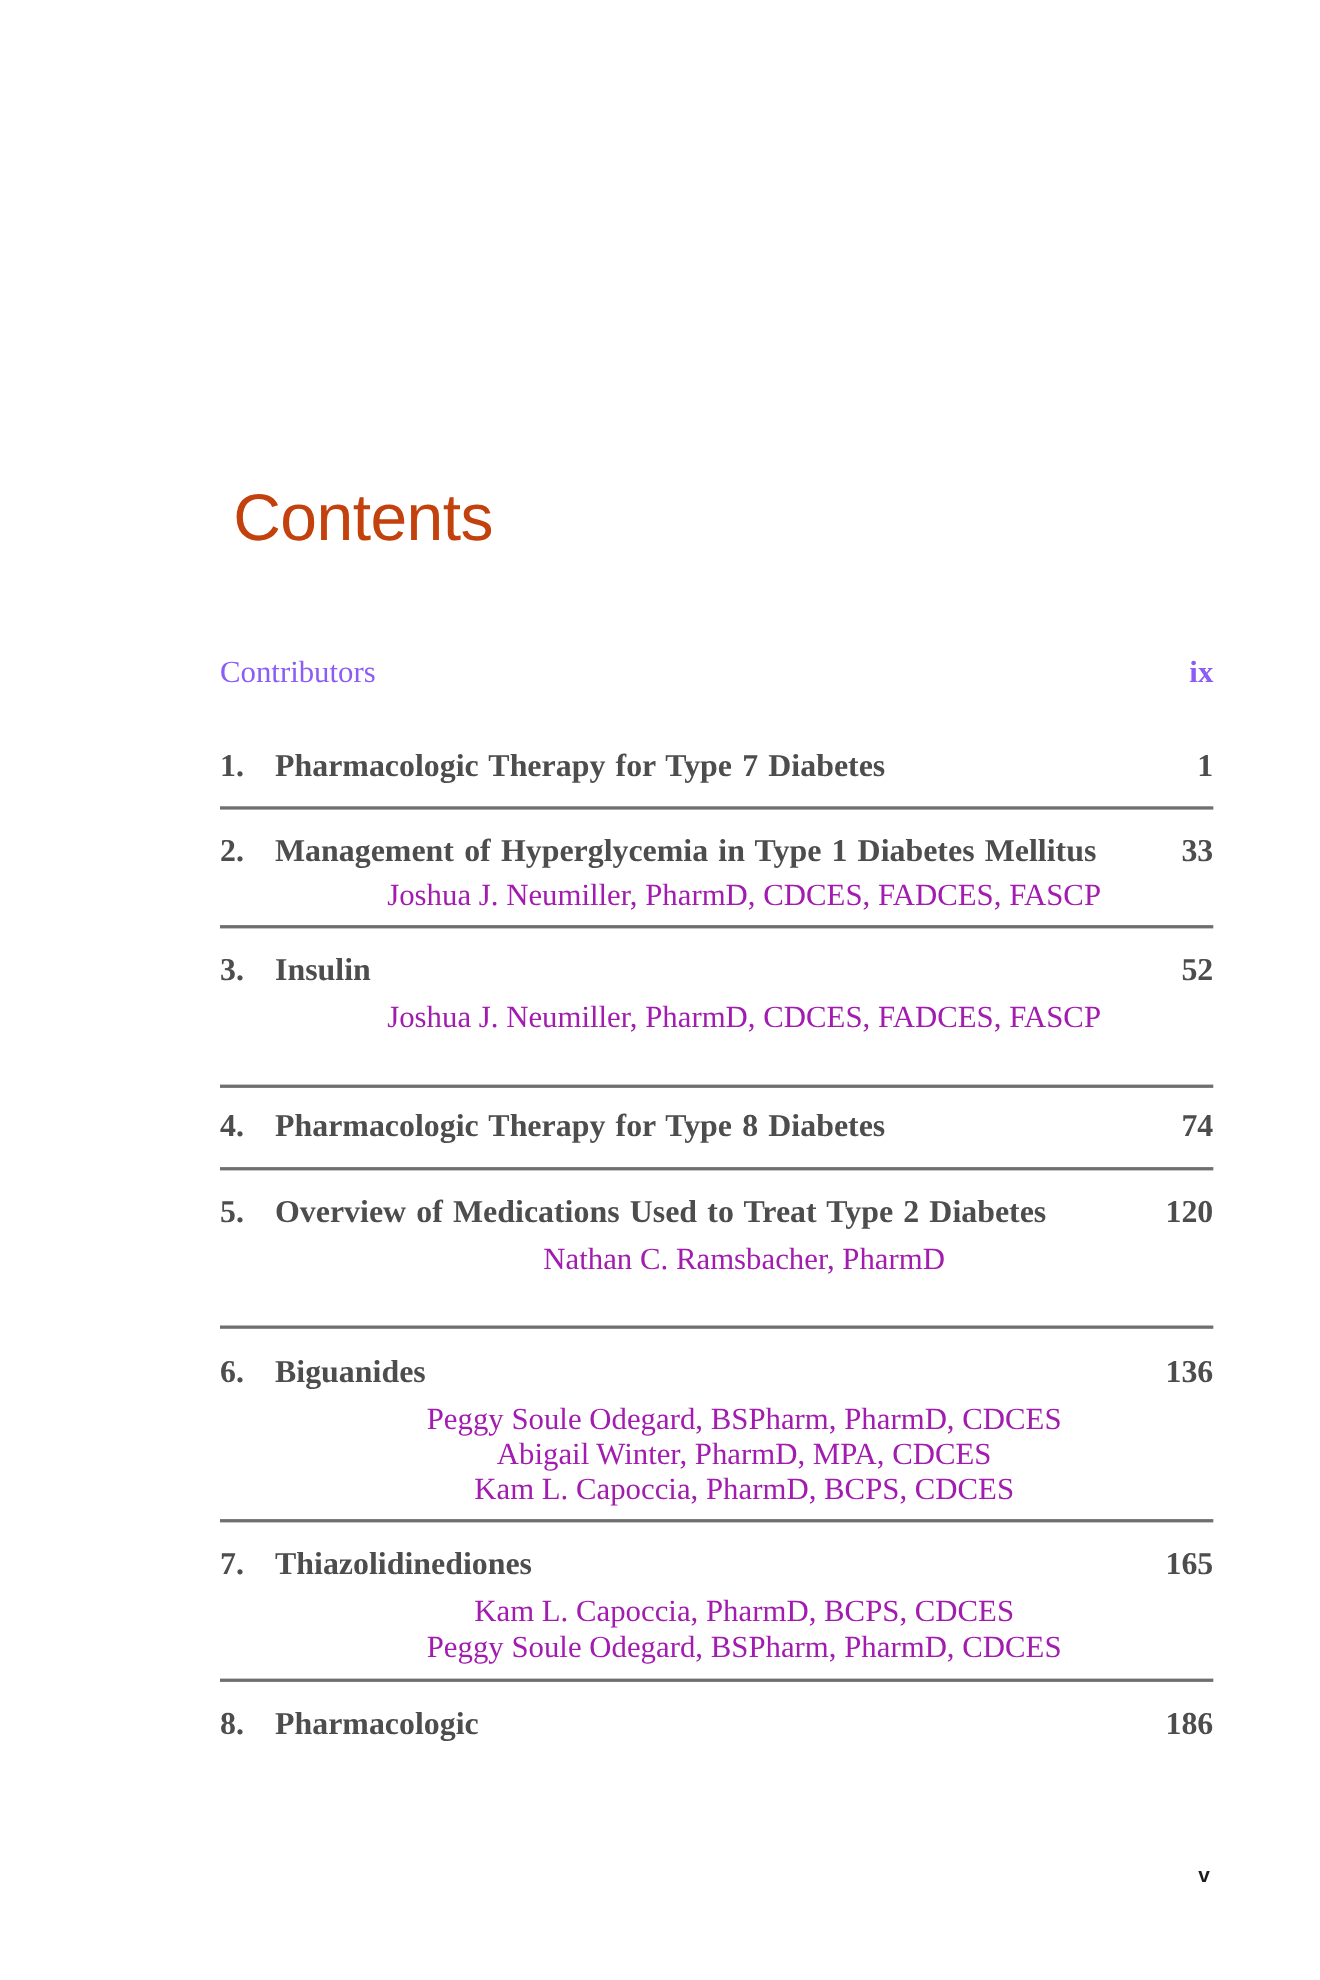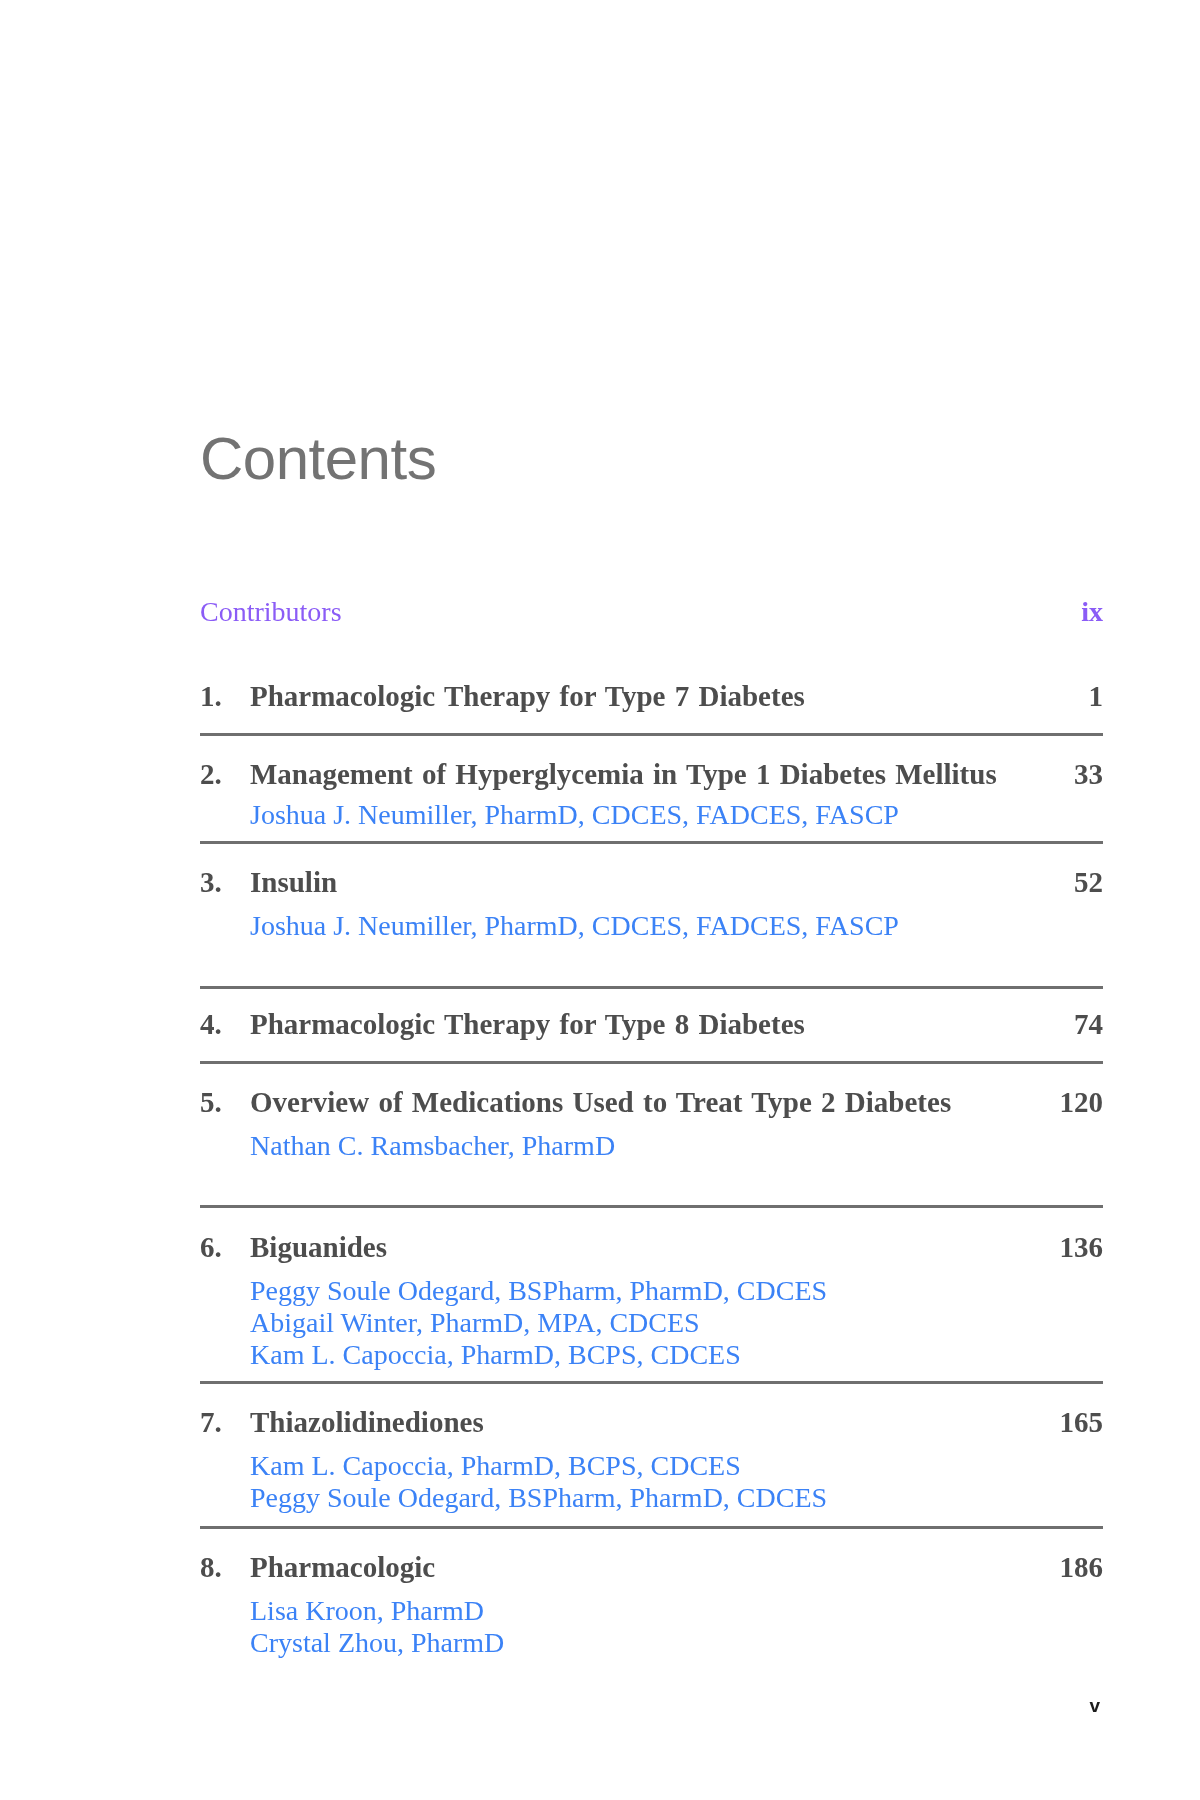--- a/index.html
+++ b/index.html
@@ -12,27 +12,27 @@
     width: 1200px;
     height: 1800px;
     background: #ffffff;
     overflow: hidden;
     font-family: "Liberation Serif", serif;
   }
   .page-title {
     position: absolute;
     left: 200px;
     top: 429px;
-    margin: 0;
+    margin: 12px;
     font-family: "Liberation Sans", sans-serif;
     font-weight: 400;
     font-size: 60px;
     line-height: 60px;
     letter-spacing: -0.5px;
-    color: #737373;
+    color: #c2410c;
     text-align: center;
   }
   .row {
     position: absolute;
     left: 200px;
     right: 97px;
     line-height: 34px;
     white-space: nowrap;
   }
   .front-row {
@@ -61,22 +61,23 @@
     right: 0;
     top: 0;
     font-weight: bold;
   }
   .contribs {
     position: absolute;
     left: 250px;
     right: 97px;
     font-size: 28px;
     line-height: 32px;
-    color: #3b82f6;
+    color: #a21caf;
     white-space: nowrap;
+    text-align: center;
   }
   .rule {
     position: absolute;
     left: 200px;
     width: 903px;
     height: 3px;
     background: #6f6f6f;
   }
   .folio {
     position: absolute;
@@ -165,20 +166,16 @@
     <div>Kam L. Capoccia, PharmD, BCPS, CDCES</div>
     <div>Peggy Soule Odegard, BSPharm, PharmD, CDCES</div>
   </div>
   <div class="rule" style="top:1526px"></div>
 
   <div class="row chapter-row" style="top:1550px">
     <span class="num">8.</span>
     <span class="ctitle">Pharmacologic</span>
     <span class="pagenum">186</span>
   </div>
-  <div class="contribs" style="top:1595px">
-    <div>Lisa Kroon, PharmD</div>
-    <div>Crystal Zhou, PharmD</div>
-  </div>
 
   <div class="folio">v</div>
 
 </div>
 
 </body></html>

